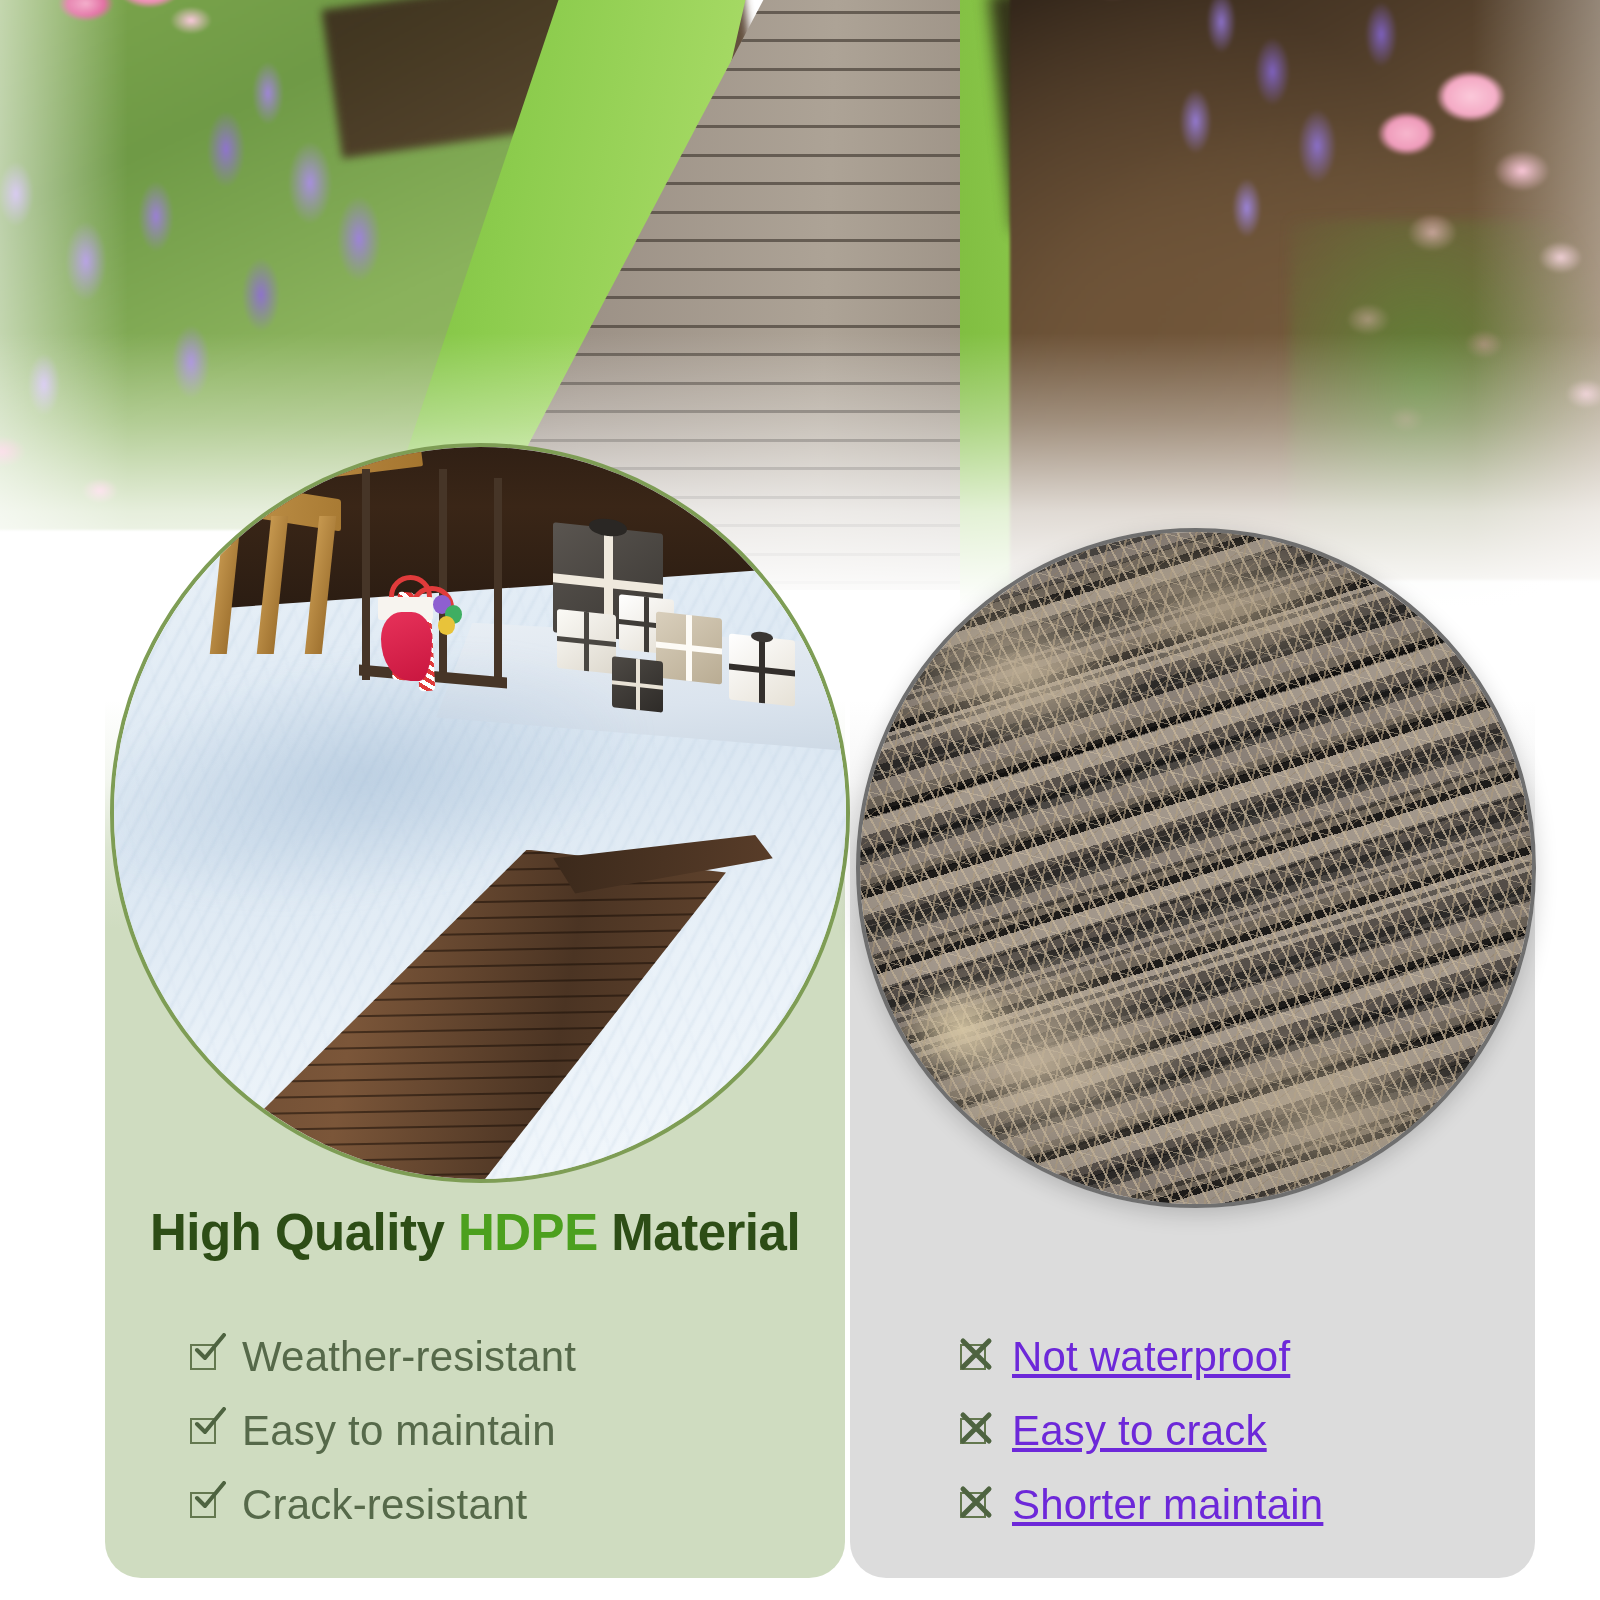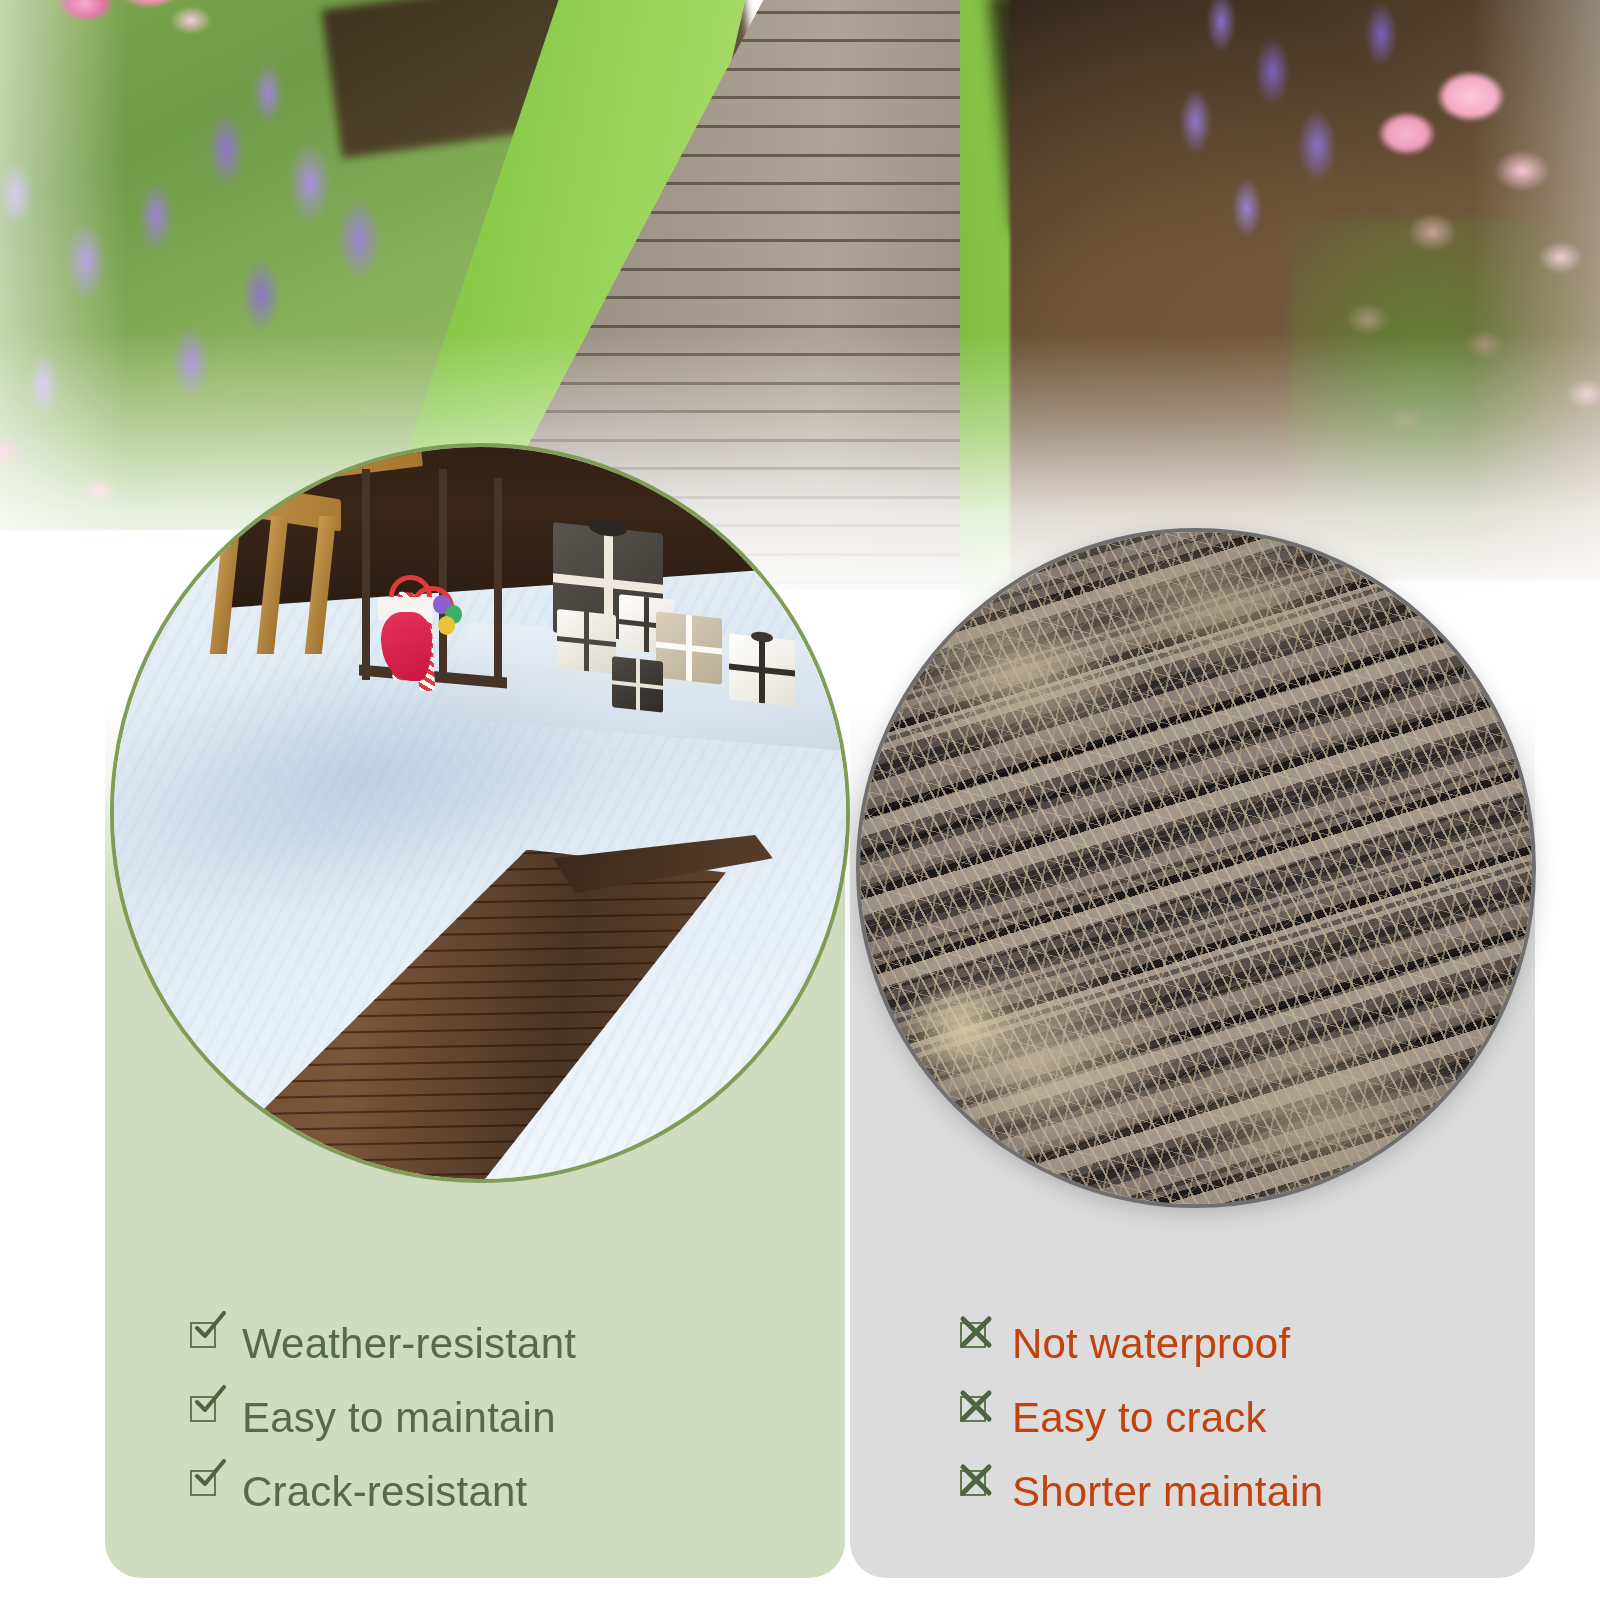--- a/index.html
+++ b/index.html
@@ -185,24 +185,24 @@
   
   .title{position:absolute;text-align:center;font-weight:bold;letter-spacing:-.5px;
     white-space:nowrap;}
   #titleLeft{left:105px;top:1203px;width:740px;font-size:51px;color:#2d4d16;}
   #titleRight{left:850px;top:1203px;width:685px;font-size:51px;color:#2d5016;}
   .hl{color:#4ca01e;}
 
   .list{position:absolute;}
   #listLeft{left:190px;top:1320px;width:660px;}
   #listRight{left:960px;top:1320px;width:580px;}
-  .li{display:flex;height:74px;}
+  .li{display:flex;align-items:center;height:74px;}
   .li .lbl{font-size:42px;color:#56694a;margin-left:22px;white-space:nowrap;
     font-weight:400;letter-spacing:.2px;}
-  #listRight .lbl{color:#c2410c;}
+  #listRight .lbl{color:#6d28d9;text-decoration:underline;}
   .mark{position:relative;width:30px;height:30px;flex:0 0 30px;}
   .box{position:absolute;left:0;top:2px;width:26px;height:26px;
     border:2px solid #64784f;box-sizing:border-box;}
   .tick{position:absolute;left:3px;top:-9px;width:34px;height:30px;}
   .exx{position:absolute;left:-1px;top:-5px;width:34px;height:34px;}
 </style>
 </head>
 <body>
 
 <div id="stage">
@@ -350,20 +350,23 @@
          background:radial-gradient(ellipse at 50% 50%, rgba(176,160,134,.75) 0%, rgba(176,160,134,0) 70%)"></div>
     <div class="strawClump" style="left:2%;top:62%;width:48%;height:34%;
          background:radial-gradient(ellipse at 50% 50%, rgba(198,182,156,.8) 0%, rgba(198,182,156,0) 70%)"></div>
     <div class="strawClump" style="left:6%;top:66%;width:18%;height:16%;
          background:radial-gradient(ellipse at 50% 50%, rgba(214,198,164,.95) 0%, rgba(214,198,164,0) 68%)"></div>
     <div class="strawClump" style="left:44%;top:72%;width:50%;height:30%;
          background:radial-gradient(ellipse at 50% 50%, rgba(184,168,142,.7) 0%, rgba(184,168,142,0) 70%)"></div>
     <div class="rotVig"></div>
   </div>
 
+  <div class="title" id="titleLeft">
+    <span>High Quality </span><span class="hl">HDPE</span><span> Material</span>
+  </div>
 
   <div class="list" id="listLeft">
     <div class="li">
       <span class="mark">
         <span class="box"></span>
         <svg class="tick" viewBox="0 0 34 30">
             <path d="M4 17 L12 25 L31 2" fill="none" stroke="#4e6340" stroke-width="4" stroke-linecap="round" stroke-linejoin="round"></path>
           </svg>
       </span>
       <span class="lbl">Weather-resistant</span>

